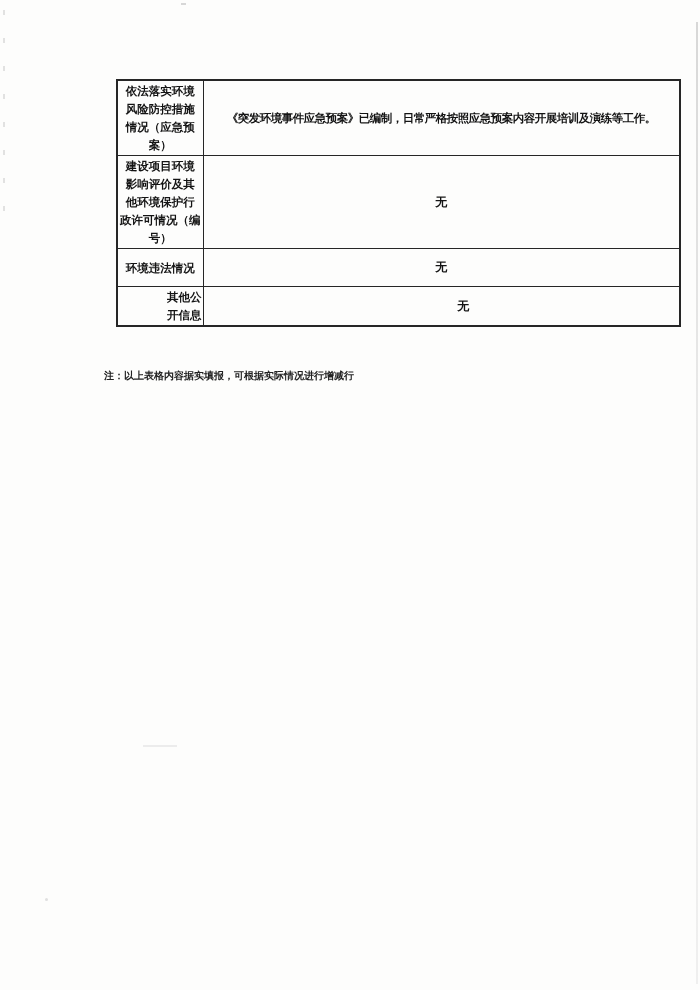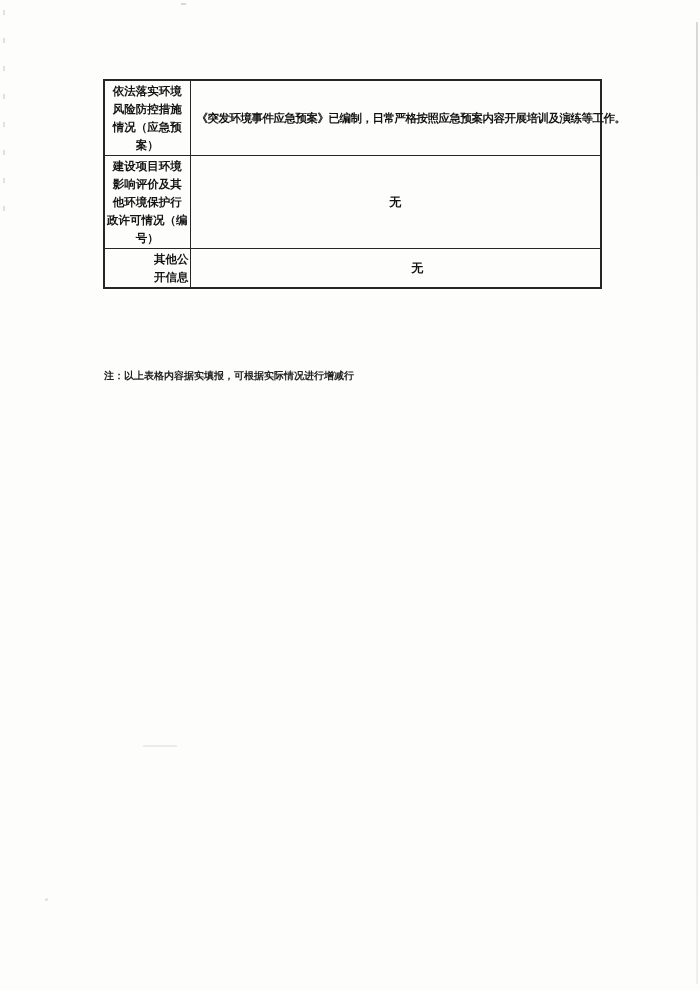--- a/index.html
+++ b/index.html
@@ -13,23 +13,23 @@
     height: 990px;
     background: #fdfdfc;
     overflow: hidden;
     font-family: "Liberation Serif", "DejaVu Serif", serif;
     color: #1c1c1c;
   }
 
   
   table.info-table {
     position: absolute;
-    left: 103px;
+    left: 116px;
     top: 79px;
-    width: 499px;
+    width: 565px;
     border-collapse: collapse;
     table-layout: fixed;
     border: 2px solid #262626;
   }
   table.info-table td {
     border: 1.5px solid #262626;
     vertical-align: middle;
     font-weight: bold;
     color: #141414;
   }
@@ -146,20 +146,24 @@
         <td class="value value-long">《突发环境事件应急预案》已编制，日常严格按照应急预案内容开展培训及演练等工作。</td>
       </tr>
       <tr class="r2">
         <td class="label">建设项目环境
 影响评价及其
 他环境保护行
 政许可情况（编
 号）</td>
         <td class="value">无</td>
       </tr>
+      <tr class="r3">
+        <td class="label">环境违法情况</td>
+        <td class="value">无</td>
+      </tr>
       <tr class="r4">
         <td class="label">其他公开信息</td>
         <td class="value">无</td>
       </tr>
     </tbody>
   </table>
 
 
   <div class="note">注：以上表格内容据实填报，可根据实际情况进行增减行</div>
 

